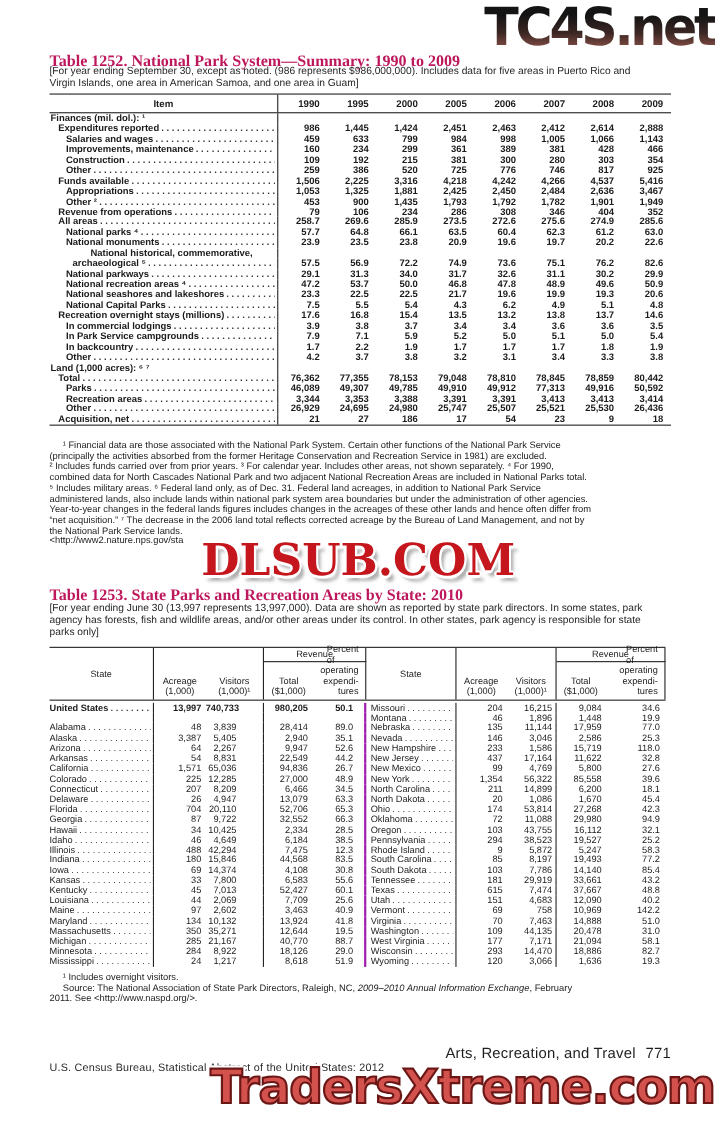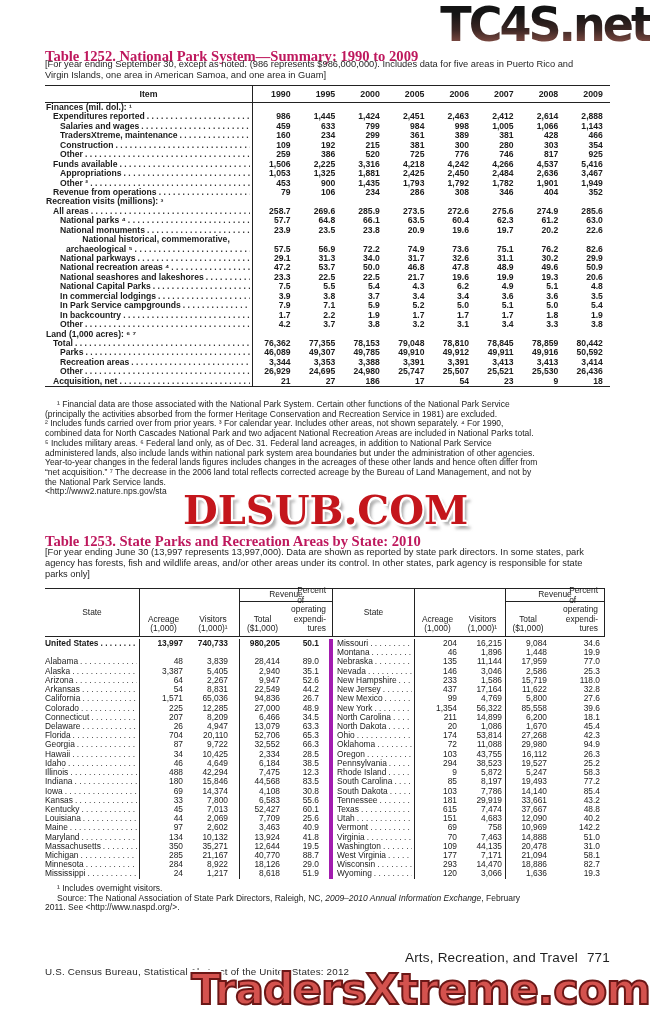--- a/index.html
+++ b/index.html
@@ -79,21 +79,21 @@
   .htotal{grid-row:2;display:flex;flex-direction:column;justify-content:flex-end;align-items:center;padding-bottom:2px;}
   .hpct{grid-row:2;display:flex;flex-direction:column;justify-content:flex-end;align-items:flex-end;padding:0 6px 2px 0;border-right:1px solid #222;margin-left:20px;}
   .c4{grid-column:4;} .c5{grid-column:5;} .c45{grid-column:4/6;}
   .c6{grid-column:6;} .c9{grid-column:9;} .c10{grid-column:10;} .c910{grid-column:9/11;}
   .t53-body{margin-top:2px;}
   .r53{display:grid;grid-template-columns:95px 47px 53px 45px 48px 82px 45px 46px 44px 55px;height:9.23px;line-height:9.23px;}
   .r53 div{white-space:nowrap;overflow:hidden;}
   .s53{display:flex;border-right:1px solid #222;}
   .sR{padding-left:4px;}
   .n53{text-align:right;}
-  .pA{padding-right:4px;} .pV{padding-right:11px;border-right:1px solid #222;} .pT{padding-right:5px;} .pP{padding-right:10px;border-right:4px solid #a21caf;}
+  .pA{padding-right:4px;} .pV{padding-right:24px;border-right:1px solid #222;} .pT{padding-right:5px;} .pP{padding-right:10px;border-right:2px solid #a21caf;}
   .pA2{padding-right:3px;} .pV2{padding-right:3px;border-right:1px solid #222;} .pT2{padding-right:3px;} .pP2{padding-right:5px;}
   .boldrow{font-weight:700;}
   
   .pf-right{position:absolute;top:950px;right:42px;font-size:13.5px;color:#1e1e1e;letter-spacing:.2px;}
   .pf-right .pgnum{margin-left:9px;}
   .pf-left{position:absolute;top:966px;left:45px;font-size:9.8px;color:#2a2a2a;letter-spacing:.2px;}
 </style>
 </head>
 <body>
 
@@ -154,21 +154,21 @@
         <div class="cv">633</div>
         <div class="cv">799</div>
         <div class="cv">984</div>
         <div class="cv">998</div>
         <div class="cv">1,005</div>
         <div class="cv">1,066</div>
         <div class="cv">1,143</div>
       </div>
       <div class="r52">
         <div class="cl ind2">
-          <span>TradersXtreme, maintenance</span>
+          <span>Improvements, maintenance</span>
           <span class="lead"></span>
         </div>
         <div class="cv">160</div>
         <div class="cv">234</div>
         <div class="cv">299</div>
         <div class="cv">361</div>
         <div class="cv">389</div>
         <div class="cv">381</div>
         <div class="cv">428</div>
         <div class="cv">466</div>
@@ -251,33 +251,20 @@
         <div class="cv">79</div>
         <div class="cv">106</div>
         <div class="cv">234</div>
         <div class="cv">286</div>
         <div class="cv">308</div>
         <div class="cv">346</div>
         <div class="cv">404</div>
         <div class="cv">352</div>
       </div>
       <div class="r52">
-        <div class="cl ind0">
-          <span>Recreation visits (millions): ³</span>
-        </div>
-        <div class="cv"></div>
-        <div class="cv"></div>
-        <div class="cv"></div>
-        <div class="cv"></div>
-        <div class="cv"></div>
-        <div class="cv"></div>
-        <div class="cv"></div>
-        <div class="cv"></div>
-      </div>
-      <div class="r52">
         <div class="cl ind1">
           <span>All areas</span>
           <span class="lead"></span>
         </div>
         <div class="cv">258.7</div>
         <div class="cv">269.6</div>
         <div class="cv">285.9</div>
         <div class="cv">273.5</div>
         <div class="cv">272.6</div>
         <div class="cv">275.6</div>
@@ -389,20 +376,34 @@
         <div class="cv">7.5</div>
         <div class="cv">5.5</div>
         <div class="cv">5.4</div>
         <div class="cv">4.3</div>
         <div class="cv">6.2</div>
         <div class="cv">4.9</div>
         <div class="cv">5.1</div>
         <div class="cv">4.8</div>
       </div>
       <div class="r52">
+        <div class="cl ind1">
+          <span>Recreation overnight stays (millions)</span>
+          <span class="lead"></span>
+        </div>
+        <div class="cv">17.6</div>
+        <div class="cv">16.8</div>
+        <div class="cv">15.4</div>
+        <div class="cv">13.5</div>
+        <div class="cv">13.2</div>
+        <div class="cv">13.8</div>
+        <div class="cv">13.7</div>
+        <div class="cv">14.6</div>
+      </div>
+      <div class="r52">
         <div class="cl ind2">
           <span>In commercial lodgings</span>
           <span class="lead"></span>
         </div>
         <div class="cv">3.9</div>
         <div class="cv">3.8</div>
         <div class="cv">3.7</div>
         <div class="cv">3.4</div>
         <div class="cv">3.4</div>
         <div class="cv">3.6</div>
@@ -481,21 +482,21 @@
       <div class="r52">
         <div class="cl ind2">
           <span>Parks</span>
           <span class="lead"></span>
         </div>
         <div class="cv">46,089</div>
         <div class="cv">49,307</div>
         <div class="cv">49,785</div>
         <div class="cv">49,910</div>
         <div class="cv">49,912</div>
-        <div class="cv">49,911</div>
+        <div class="cv">77,313</div>
         <div class="cv">49,916</div>
         <div class="cv">50,592</div>
       </div>
       <div class="r52">
         <div class="cl ind2">
           <span>Recreation areas</span>
           <span class="lead"></span>
         </div>
         <div class="cv">3,344</div>
         <div class="cv">3,353</div>
@@ -829,21 +830,21 @@
         <div class="n53 pV">10,425</div>
         <div class="n53 pT">2,334</div>
         <div class="n53 pP">28.5</div>
         <div class="s53 sR">
           <span>Oregon</span>
           <span class="lead"></span>
         </div>
         <div class="n53 pA2">103</div>
         <div class="n53 pV2">43,755</div>
         <div class="n53 pT2">16,112</div>
-        <div class="n53 pP2">26.3</div>
+        <div class="n53 pP2">32.1</div>
       </div>
       <div class="r53">
         <div class="s53">
           <span>Idaho</span>
           <span class="lead"></span>
         </div>
         <div class="n53 pA">46</div>
         <div class="n53 pV">4,649</div>
         <div class="n53 pT">6,184</div>
         <div class="n53 pP">38.5</div>

